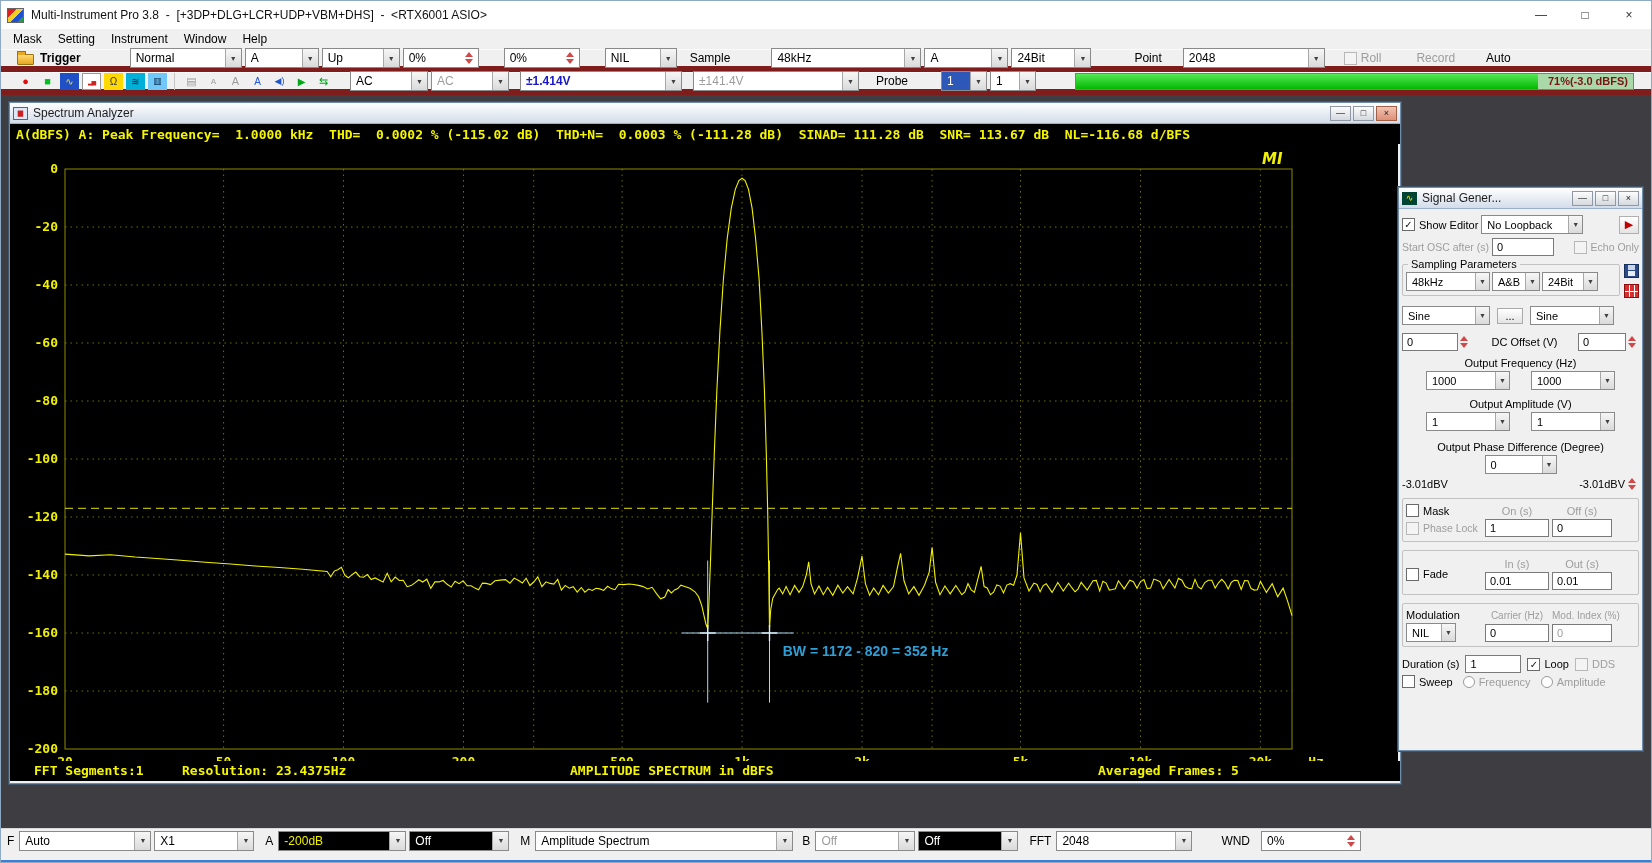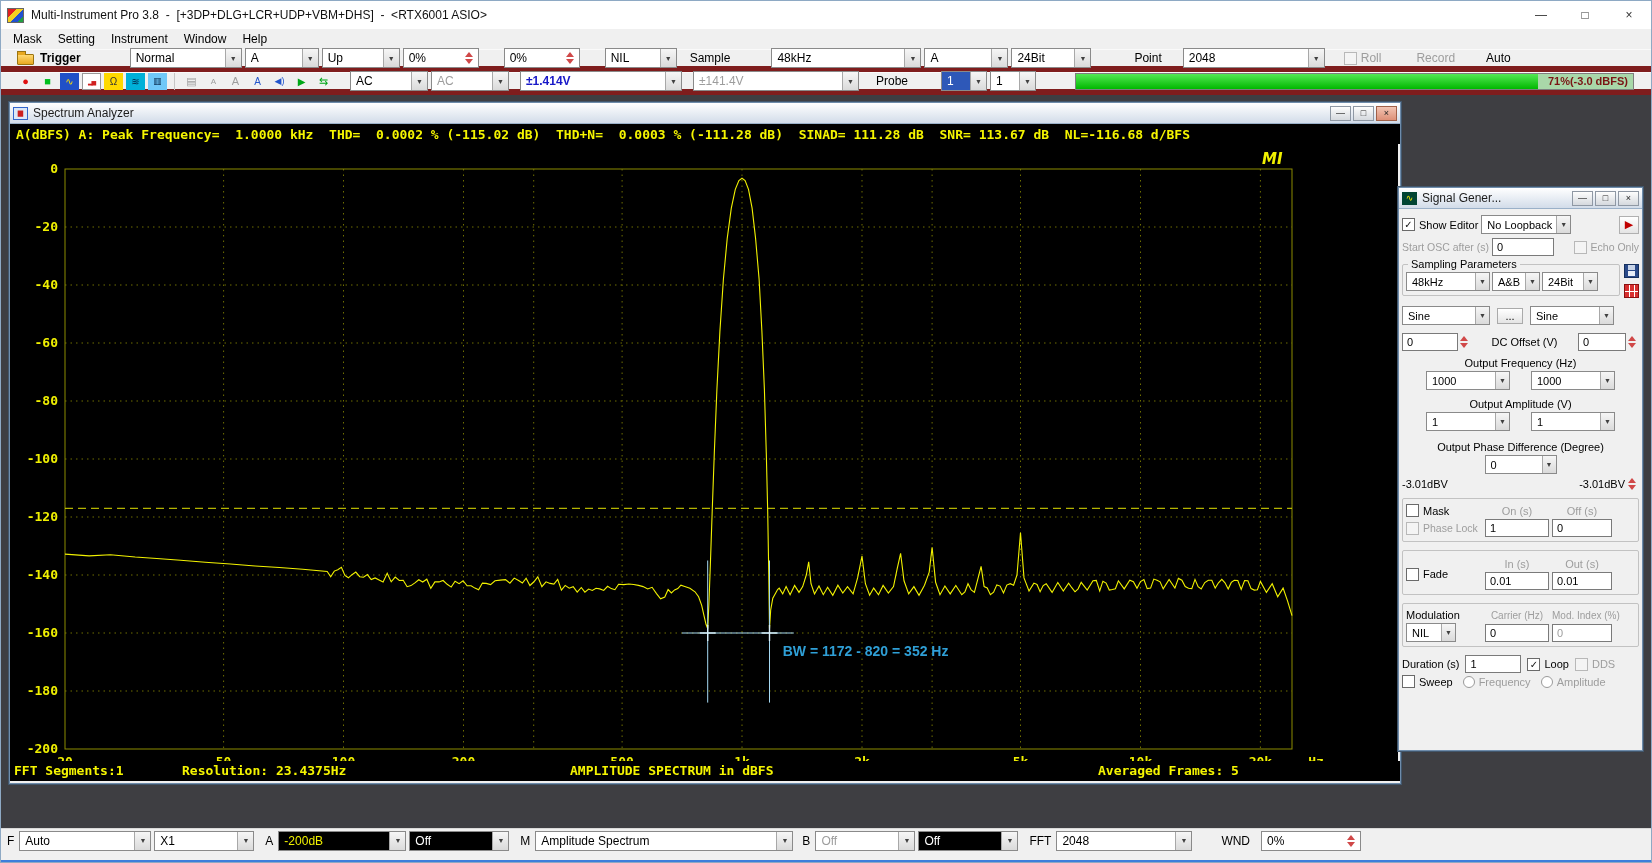--- a/index.html
+++ b/index.html
@@ -289,21 +289,21 @@
           <line x1="759.5" y1="416.5" x2="759.5" y2="558.6" stroke="#a6d9f2" stroke-width="1"></line>
           <line x1="671.8" y1="489.0" x2="783.8" y2="489.0" stroke="#a6d9f2" stroke-width="1"></line>
           <line x1="689.7" y1="489.0" x2="705.7" y2="489.0" stroke="#d9f1fc" stroke-width="1.4"></line>
           <line x1="697.7" y1="481.0" x2="697.7" y2="497.0" stroke="#d9f1fc" stroke-width="1.4"></line>
           <line x1="751.5" y1="489.0" x2="767.5" y2="489.0" stroke="#d9f1fc" stroke-width="1.4"></line>
           <line x1="759.5" y1="481.0" x2="759.5" y2="497.0" stroke="#d9f1fc" stroke-width="1.4"></line>
           <text class="antext" x="772.7" y="512.2" fill="#2f9fd6">BW = 1172 - 820 = 352 Hz</text>
           <text class="milogo" x="1252" y="20" fill="#f0f000">MI</text>
         </svg>
       <div class="chartfooter">
-        <span style="left:4px">FFT Segments:1</span>
+        <span style="left:24px">FFT Segments:1</span>
         <span style="left:172px">Resolution: 23.4375Hz</span>
         <span style="left:560px">AMPLITUDE SPECTRUM in dBFS</span>
         <span style="left:1088px">Averaged Frames: 5</span>
       </div>
     </div>
 
     <div class="childwin sg" style="left:1397px;top:92px;width:245px;height:564px">
       <div class="cw-title">
         <span class="cticon" style="background:#004433;color:#ffee00;font-size:9px">∿</span>
         <span class="ctext">Signal Gener...</span>
@@ -313,21 +313,21 @@
           <div class="cw-btn">×</div>
         </div>
       </div>
       <div class="sgcontent">
 
         <div class="sgrow">
           <div class="check">
             <span class="cbox">✓</span>
             <span class="clabel">Show Editor</span>
           </div>
-          <div class="combo sm" style="width:90px">
+          <div class="combo sm" style="width:102px">
             <span class="cv">No Loopback</span>
               <span class="ar">▼</span>
           </div>
           <div class="playbtn" style="margin-left:auto">▶</div>
         </div>
 
         <div class="sgrow" style="margin-top:4px">
           <span class="glab" style="font-size:10.5px">Start OSC after (s)</span>
           <div class="tinput" style="width:62px">0</div>
           <div class="check dis" style="margin-left:auto;font-size:10.5px">

